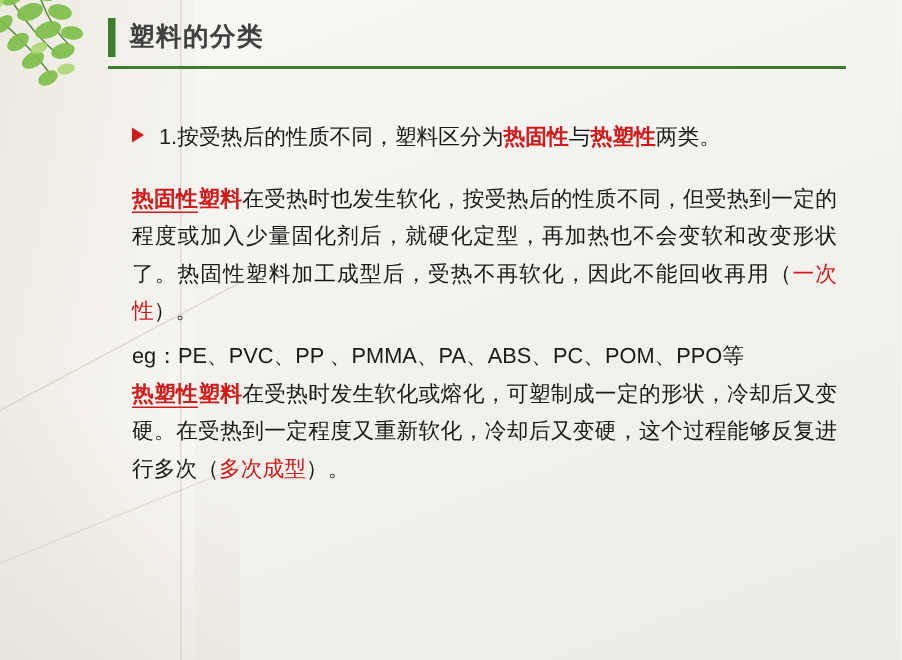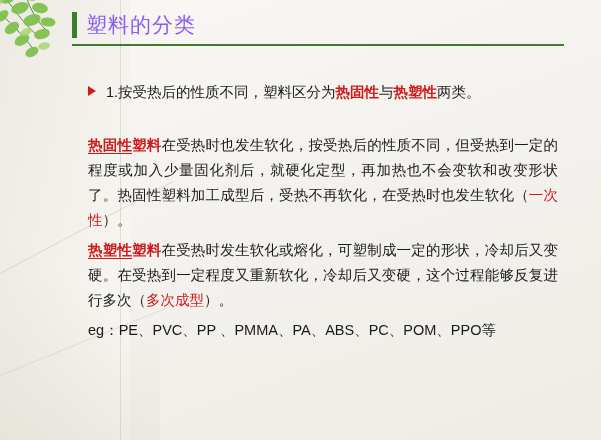--- a/index.html
+++ b/index.html
@@ -73,23 +73,23 @@
     display: flex;
     align-items: center;
   }
   .title-accent {
     width: 5px;
     height: 26px;
     background: #3d7d2e;
     margin-right: 9px;
   }
   .title-text {
-    font-size: 21px;
-    font-weight: normal;
-    color: #8b5cf6;
+    font-size: 17px;
+    font-weight: bold;
+    color: #404040;
     letter-spacing: 1px;
     line-height: 26px;
   }
   .title-underline {
     position: absolute;
     left: 72px; top: 44px;
     width: 492px;
     height: 2px;
     background: #3d7d2e;
   }
@@ -100,21 +100,21 @@
     width: 470px;
     font-size: 14.5px;
     line-height: 25px;
     color: #1a1a1a;
   }
   .para {
     margin: 0 0 5px 0;
     text-align: justify;
   }
   .para-gap {
-    margin-bottom: 28px;
+    margin-bottom: 16px;
   }
   .bullet-row {
     position: relative;
     padding-left: 0;
   }
   .bullet-tri {
     display: inline-block;
     width: 0; height: 0;
     border-left: 8px solid #cf1b1b;
     border-top: 5px solid transparent;
@@ -184,24 +184,24 @@
   </div>
   <div class="title-underline"></div>
 
   <div class="content">
 
     <p class="para para-gap bullet-row">
       <span class="bullet-tri"></span><span>1.</span><span>按受热后的性质不同，塑料区分为</span><span class="red-b">热固性</span><span>与</span><span class="red-b">热塑性</span><span>两类。</span>
     </p>
 
     <p class="para">
-      <span class="red-u">热固性</span><span class="red-b">塑料</span><span>在受热时也发生软化，按受热后的性质不同，</span><span>但受热到一定的程度或加入少量固化剂后，就硬化定型，</span><span>再加热也不会变软和改变形状了。热固性塑料加工成型后，</span><span>受热不再软化，在受热时也发生软化（</span><span class="red">一次性</span><span>）。</span>
-    </p>
-
+      <span class="red-u">热固性</span><span class="red-b">塑料</span><span>在受热时也发生软化，按受热后的性质不同，</span><span>但受热到一定的程度或加入少量固化剂后，就硬化定型，</span><span>再加热也不会变软和改变形状了。热固性塑料加工成型后，</span><span>受热不再软化，因此不能回收再用（</span><span class="red">一次性</span><span>）。</span>
+    </p>
+
+    <p class="para eg">
+      <span>eg：</span><span>PE、PVC、PP 、PMMA、PA、ABS、PC、POM、</span><span>PPO等</span>
+    </p>
     <p class="para">
       <span class="red-u">热塑性</span><span class="red-b">塑料</span><span>在受热时发生软化或熔化，可塑制成一定的形</span><span>状，冷却后又变硬。在受热到一定程度又重新软化，冷却</span><span>后又变硬，这个过程能够反复进行多次（</span><span class="red">多次成型</span><span>）。</span>
     </p>
-    <p class="para eg">
-      <span>eg：</span><span>PE、PVC、PP 、PMMA、PA、ABS、PC、POM、</span><span>PPO等</span>
-    </p>
 
   </div>
 </div>
 
 </body></html>

